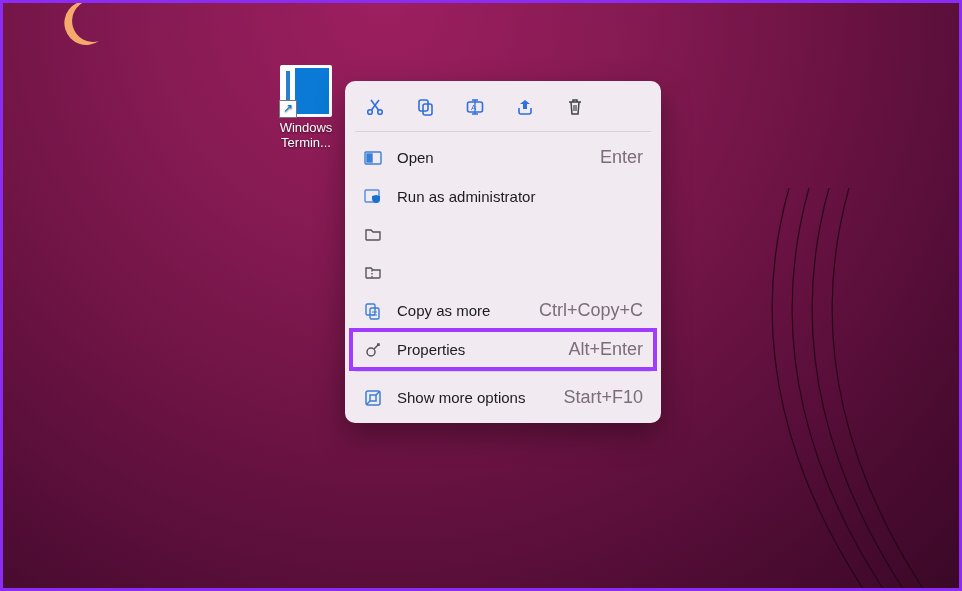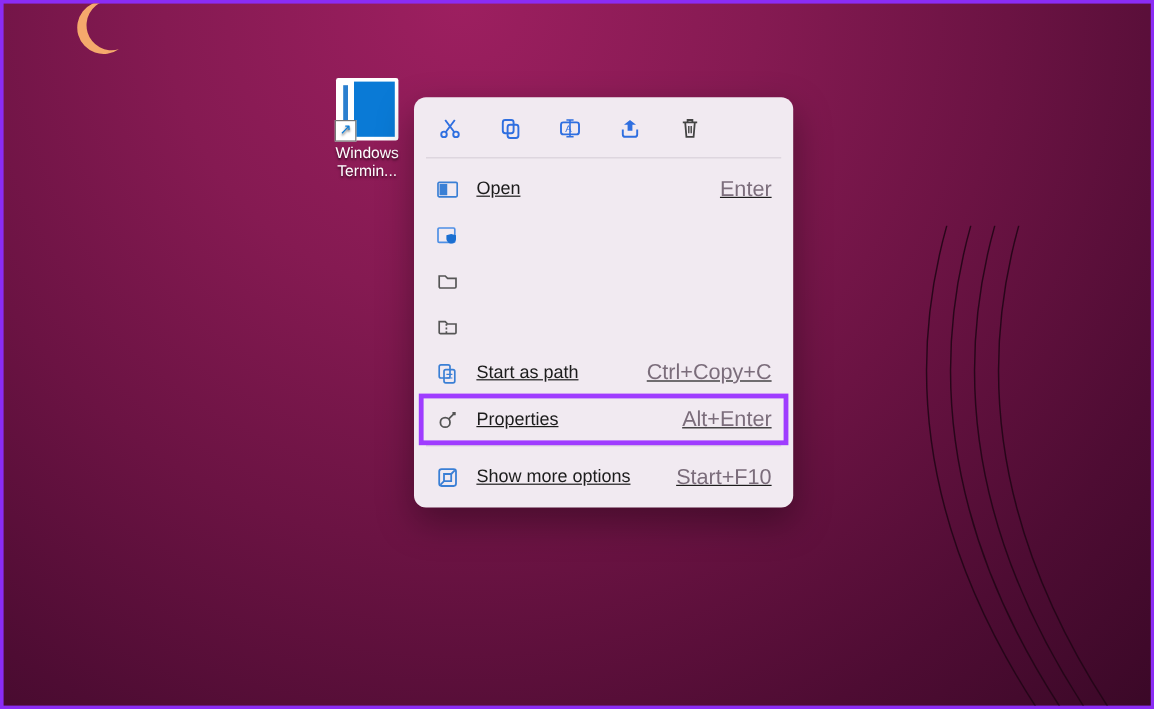--- a/index.html
+++ b/index.html
@@ -22,21 +22,21 @@
   .icon-img { width: 52px; height: 52px; margin: 0 auto 4px; background: #fff; border-radius: 2px; padding: 3px; position: relative; }
   .icon-inner { background: #0a7ad6; height: 100%; margin-left: 12px; }
   .icon-bar { position: absolute; top: 6px; bottom: 6px; left: 6px; width: 4px; background: #2a7fcf; }
   .shortcut-arrow { position: absolute; bottom: -1px; left: -1px; width: 18px; height: 18px; background:#fff; border: 1px solid #777; display:flex; align-items:center; justify-content:center; font-size:12px; color:#0a7ad6; }
 
   
   .ctxmenu { position: absolute; top: 78px; left: 342px; width: 316px; background: #f1eaf1; border-radius: 10px; box-shadow: 0 12px 30px rgba(0,0,0,.35); padding: 6px; overflow: hidden; }
   .toolbar { display:flex; gap: 26px; padding: 8px 10px 10px 12px; }
   .toolbar-btn { width: 24px; height: 24px; display:flex; align-items:center; justify-content:center; cursor:pointer; border-radius:4px; }
   .divider { height:1px; background:#d9d1da; margin: 2px 4px 6px; }
-  .menuitem { display:flex; align-items:center; gap: 14px; padding: 9px 12px; font-size: 15px; color:#1c1c1c; border-radius: 6px; cursor:pointer;text-decoration:underline; }
+  .menuitem { display:flex; align-items:center; gap: 14px; padding: 9px 12px; font-size: 15px; color:#1c1c1c; border-radius: 6px; cursor:pointer; }
   .micon { width: 20px; height: 20px; display:flex; align-items:center; justify-content:center; flex-shrink:0; }
   .mlabel { flex:1; }
   .mshortcut { color:#7b6d7b; font-size: 18px; }
   .highlight { outline: 4px solid #9f3cff; outline-offset: -2px; border-radius: 0; }
 </style>
 </head>
 <body>
 
 <div class="moon">
   <svg viewBox="0 0 50 50">
@@ -122,20 +122,21 @@
     <span class="mshortcut">Enter</span>
   </div>
 
   <div class="menuitem">
     <span class="micon">
       <svg width="18" height="18" viewBox="0 0 18 18">
           <rect x="1" y="3" width="14" height="12" rx="1" fill="none" stroke="#4e8fe5" stroke-width="1.4"></rect>
           <path d="M12 8l4 1v3c0 2-2 4-4 4s-4-2-4-4v-3z" fill="#1b6fd1"></path>
         </svg>
     </span>
+    <span class="mlabel">Run as administrator</span>
   </div>
 
   <div class="menuitem">
     <span class="micon">
       <svg width="18" height="18" viewBox="0 0 18 18" fill="none" stroke="#555" stroke-width="1.4">
           <path d="M2 5h5l2 2h7v7a1 1 0 0 1-1 1H3a1 1 0 0 1-1-1z"></path>
         </svg>
     </span>
   </div>
 
@@ -151,21 +152,21 @@
   </div>
 
   <div class="menuitem">
     <span class="micon">
       <svg width="18" height="18" viewBox="0 0 18 18" fill="none" stroke="#3a7fd5" stroke-width="1.4">
           <rect x="2" y="2" width="9" height="11" rx="1.5"></rect>
           <rect x="6" y="6" width="9" height="11" rx="1.5"></rect>
           <path d="M8 10h5M8 13h5" stroke-width="1"></path>
         </svg>
     </span>
-    <span class="mlabel">Start as path</span>
+    <span class="mlabel">Copy as more</span>
     <span class="mshortcut">Ctrl+Copy+C</span>
   </div>
 
   <div class="menuitem highlight">
     <span class="micon">
       <svg width="18" height="18" viewBox="0 0 18 18" fill="none" stroke="#555" stroke-width="1.5">
           <circle cx="7" cy="11" r="4"></circle>
           <path d="M10 8l5-5m-2 0h2v2"></path>
         </svg>
     </span>

